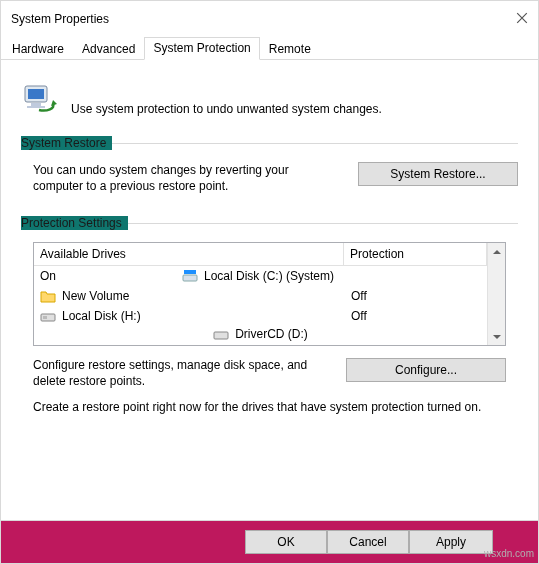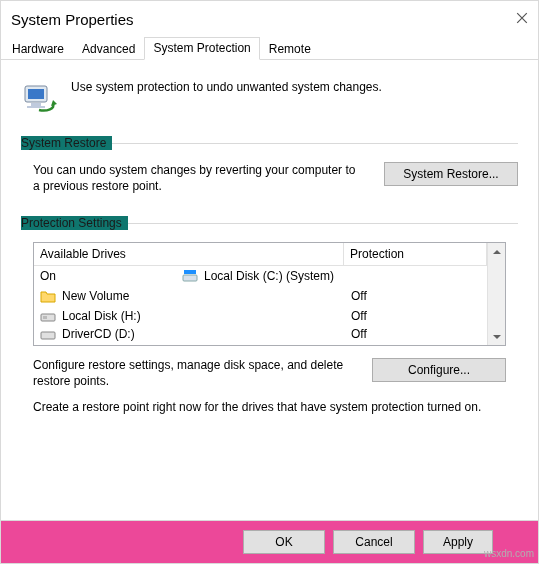--- a/index.html
+++ b/index.html
@@ -19,21 +19,21 @@
   box-sizing: border-box;
   position: relative;
   background: #ffffff;
 }
 .titlebar {
   height: 36px;
   display: flex;
   align-items: center;
   justify-content: space-between;
   padding: 0 8px 0 10px;
-  font-size: 15px;
+  font-size: 12px;
 }
 .close-icon {
   width: 14px;
   height: 14px;
   color: #555;
   cursor: pointer;
 }
 .close-icon svg { display: block; }
 .tabs {
   display: flex;
@@ -58,21 +58,21 @@
 .tab.active {
   border: 1px solid #d9d9d9;
   border-bottom: 1px solid #ffffff;
   background: #ffffff;
 }
 .panel {
   padding: 10px 20px 0 20px;
 }
 .banner {
   display: flex;
-  align-items: flex-start;
+  align-items: flex-end;
   gap: 14px;
   padding: 10px 0 14px 0;
 }
 .banner-icon {
   width: 36px;
   height: 36px;
   flex-shrink: 0;
 }
 .section-heading {
   position: relative;
@@ -100,21 +100,21 @@
   gap: 20px;
   align-items: flex-start;
   margin-bottom: 22px;
 }
 .restore-row .text {
   flex: 1;
   line-height: 1.35;
   padding-left: 12px;
 }
 .btn {
-  width: 134px;
+  width: 160px;
   height: 24px;
   font-size: 12px;
   background: #e1e1e1;
   border: 1px solid #adadad;
   cursor: pointer;
   padding: 0;
 }
 .list {
   border: 1px solid #abadb3;
   height: 102px;
@@ -144,21 +144,21 @@
 .col-name { flex: 1; }
 .col-prot { width: 130px; }
 .list-header .col {
   border-right: 1px solid #e1e1e1;
   height: 100%;
   font-weight: normal;
 }
 .list-row {
   height: 20px;
 }
-.list-row-4 { height: 16px; overflow: hidden; }
+.list-row-4 { height: 16px; overflow: hidden; flex-direction: column; }
 .drive-icon {
   width: 16px;
   height: 16px;
   flex-shrink: 0;
 }
 .scrollbar {
   width: 17px;
   background: #f0f0f0;
   border-left: 1px solid #e1e1e1;
   display: flex;
@@ -183,27 +183,27 @@
 .action-row .text {
   flex: 1;
   line-height: 1.3;
 }
 .dialog-buttons {
   position: absolute;
   bottom: 0;
   left: 0;
   right: 0;
   height: 42px;
-  background: #ec4899;
+  background: #be185d;
   border-top: 1px solid #d9d9d9;
   display: flex;
   align-items: center;
   justify-content: flex-end;
   padding-right: 45px;
-  gap: 8px;
+  gap: 0;
 }
 .watermark {
   position: absolute;
   bottom: 4px;
   right: 4px;
   font-size: 10px;
   color: #b0b0b0;
   pointer-events: none;
 }
 </style>
@@ -332,17 +332,17 @@
 
     <div class="action-row">
       <div class="text">Create a restore point right now for the drives that have system protection turned on.</div>
     </div>
 
   </div>
 
   <div class="dialog-buttons">
     <button class="btn" style="width:82px">OK</button>
     <button class="btn" style="width:82px">Cancel</button>
-    <button class="btn" style="width:70px">Apply</button>
+    <button class="btn" style="width:84px">Apply</button>
   </div>
 
   <div class="watermark">wsxdn.com</div>
 </div>
 
 </body></html>

